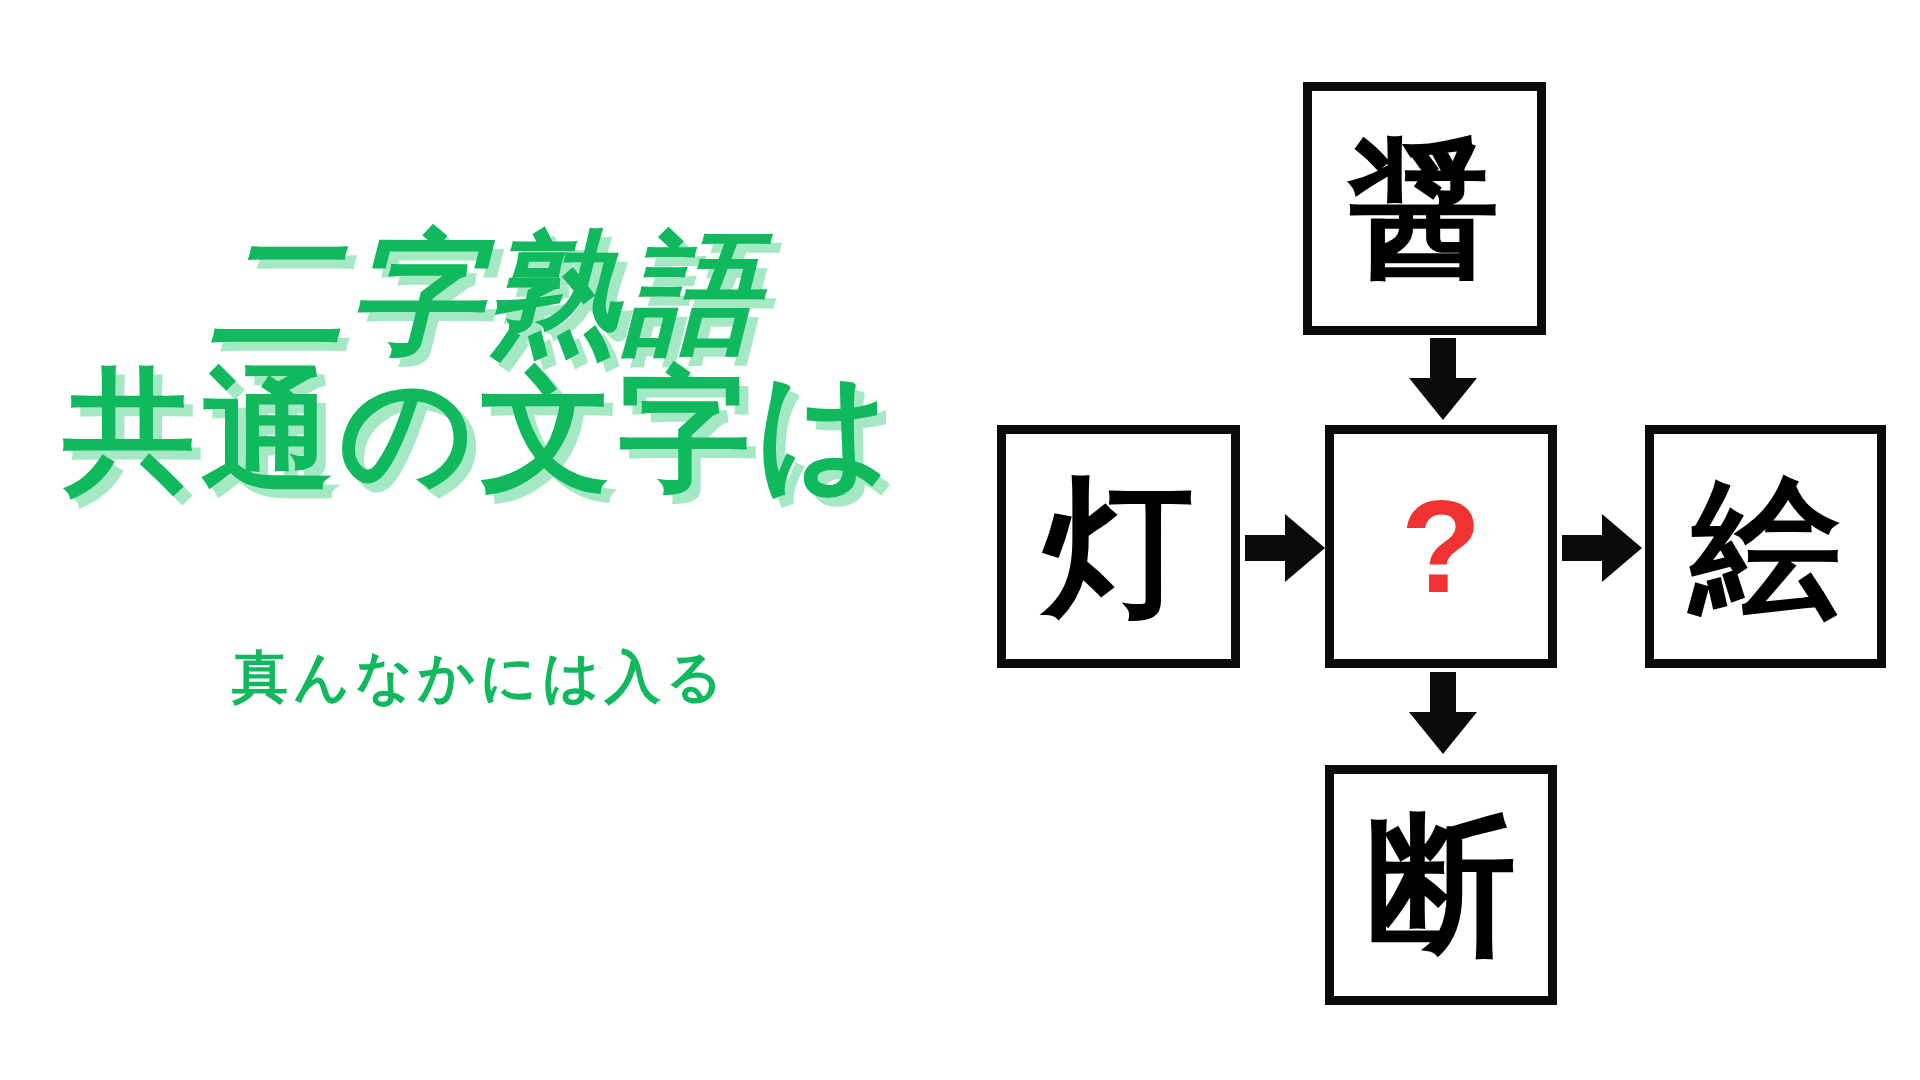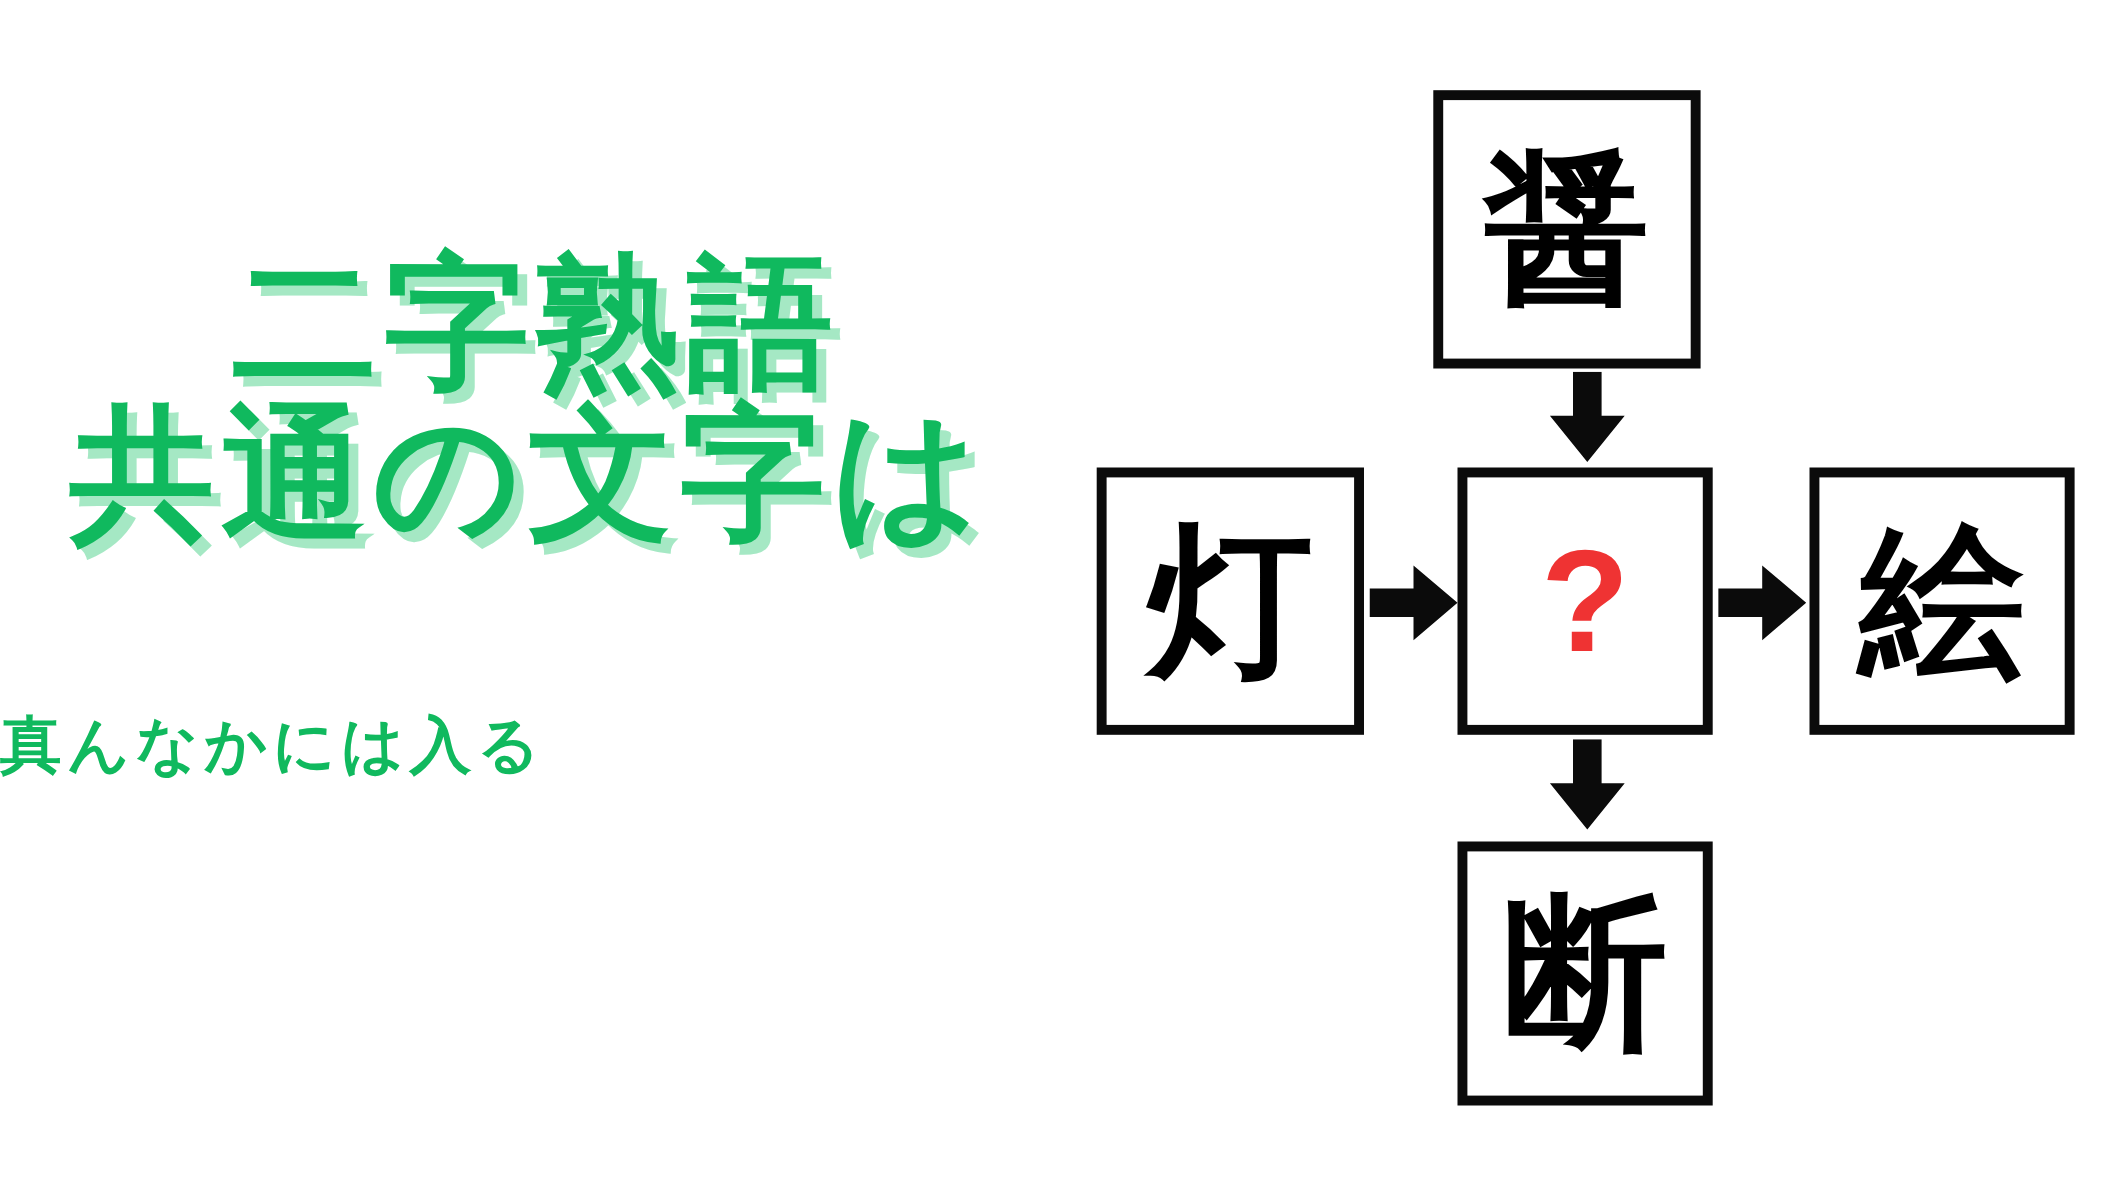--- a/index.html
+++ b/index.html
@@ -24,27 +24,28 @@
   }
   .title-line {
     font-size:132px;
     font-weight:bold;
     line-height:1.04;
     color:#10b95e;
     letter-spacing:6px;
     text-shadow: 9px 9px 0 #a5e8c4;
     white-space:nowrap;
   }
-  #title-line-1 { margin-left:14px; }
+  #title-line-1 { margin-left:14px;font-style:italic; }
   #title-line-2 { margin-left:0px; }
 
   #subtitle-block {
     position:absolute;
     left:0px; top:645px;
     width:960px;
+    text-align:center;
   }
   .subtitle-line {
     font-size:56px;
     font-weight:bold;
     line-height:1.13;
     color:#10b95e;
     letter-spacing:5px;
     white-space:nowrap;
   }
 

